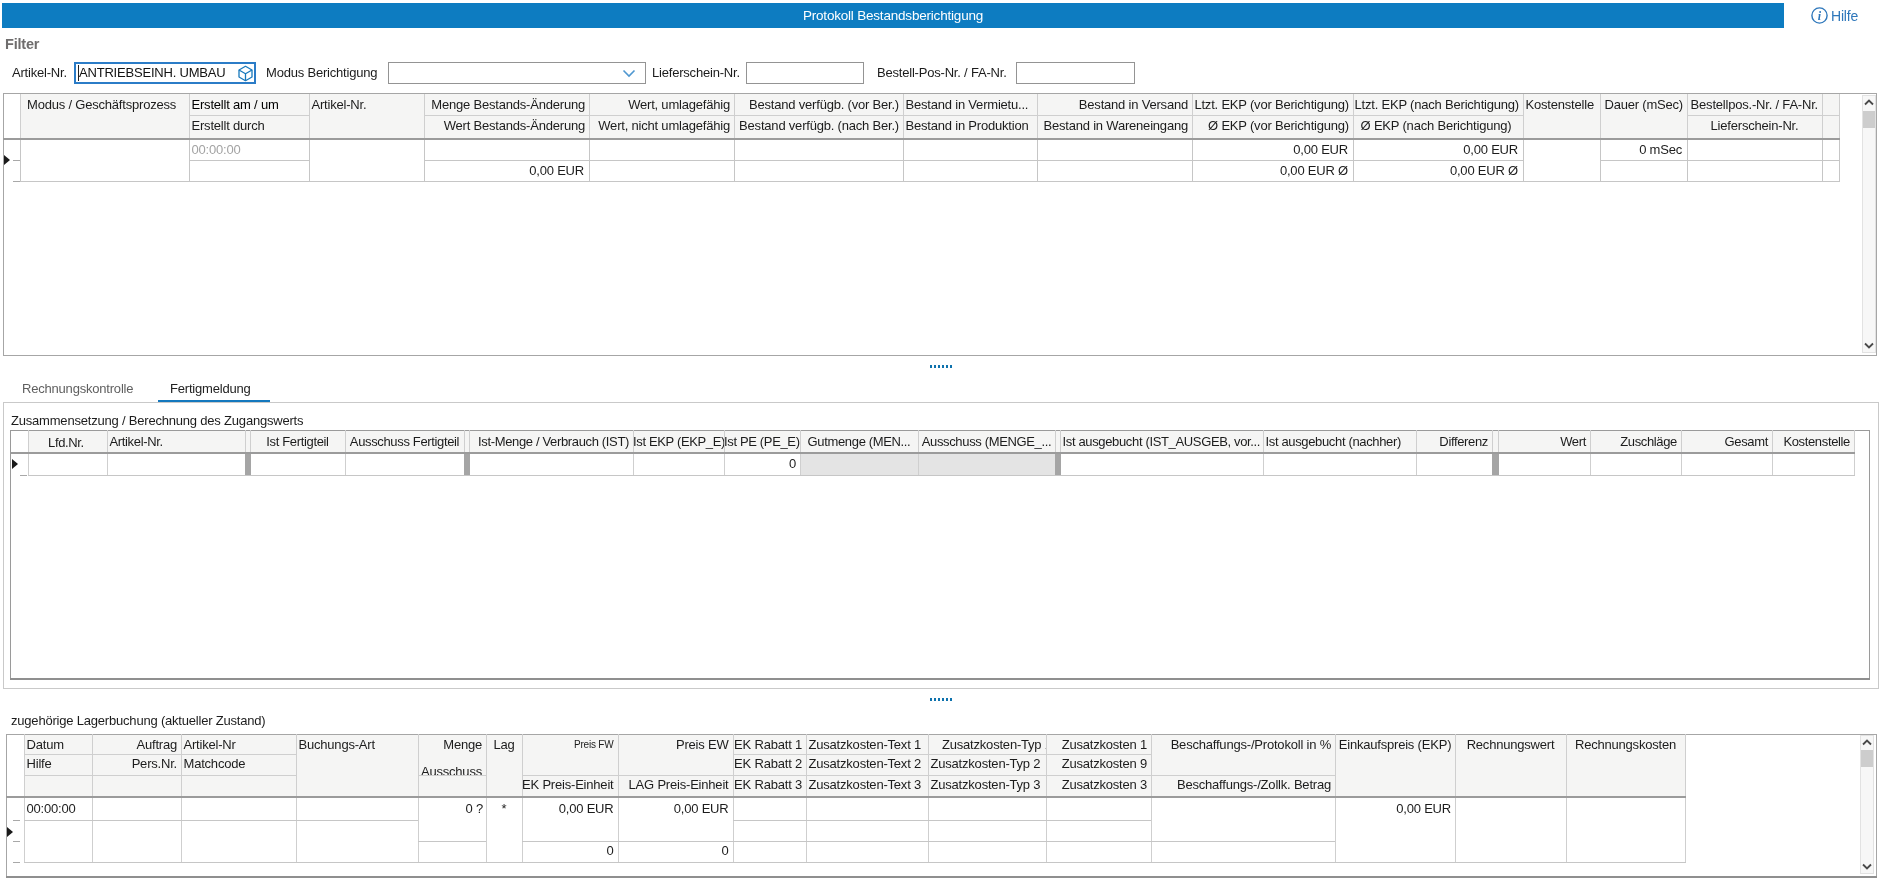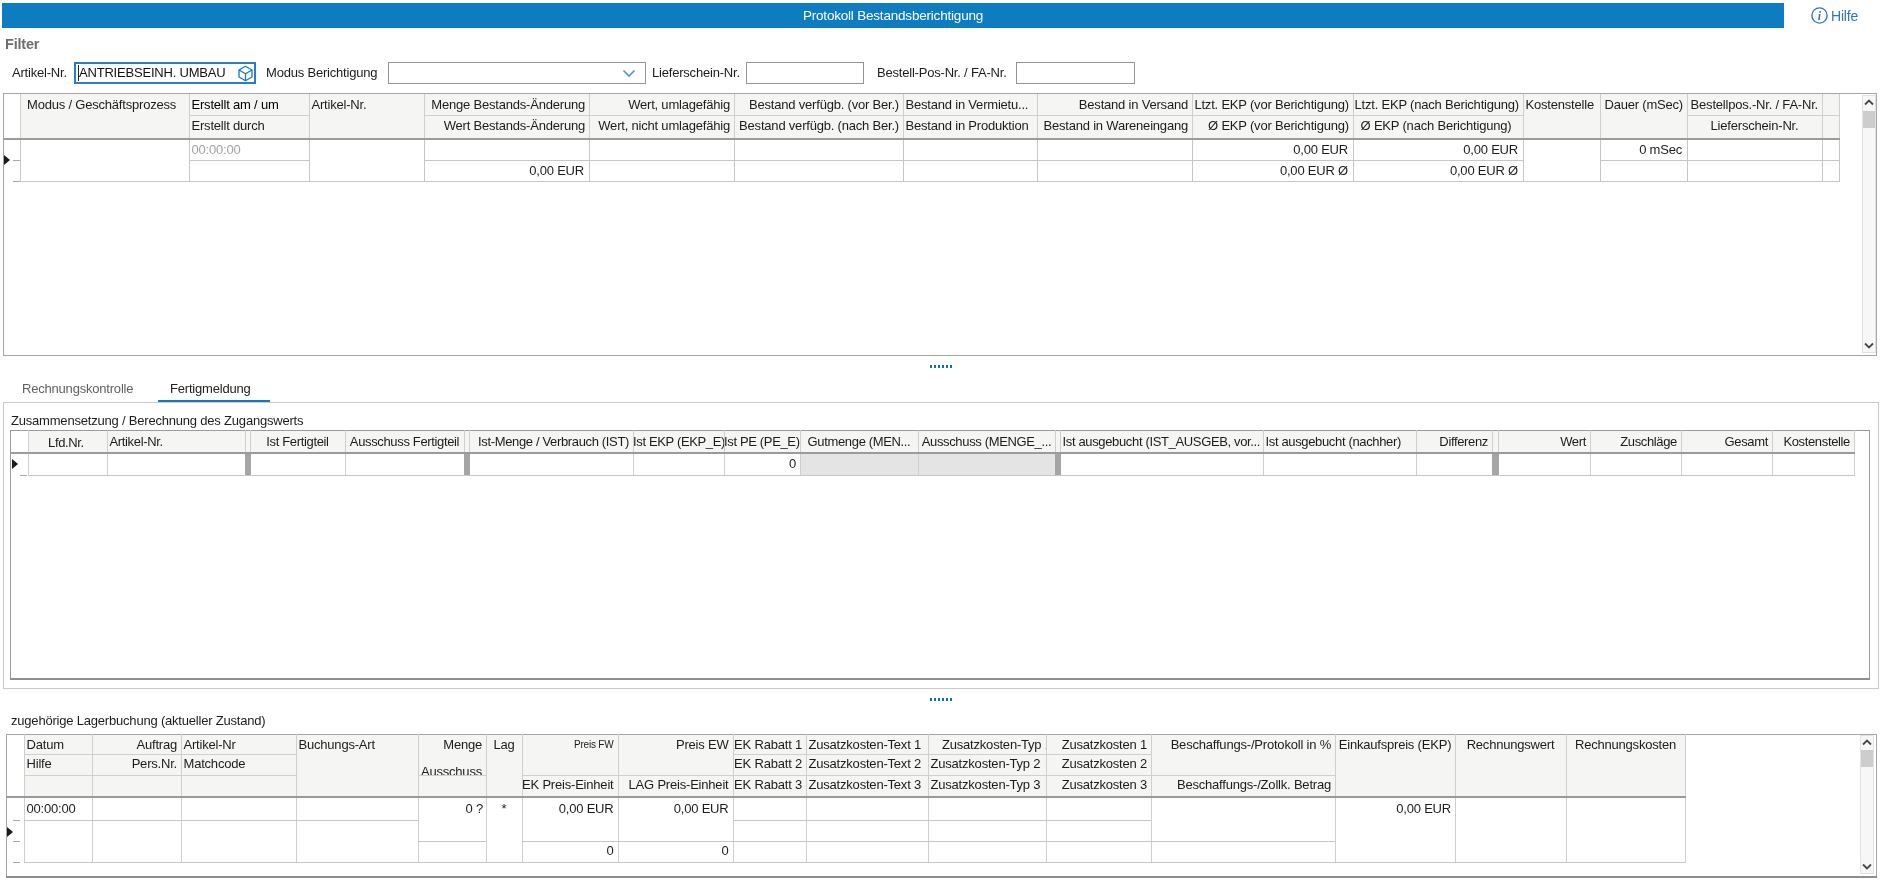--- a/index.html
+++ b/index.html
@@ -239,21 +239,21 @@
 <div style="left:806px;top:754.3px;width:122px;height:20.5px;line-height:20.5px;text-align:left;color:#1c1c1c;font-size:13px;letter-spacing:-0.2px;overflow:hidden;padding-left:2.5px;">Zusatzkosten-Text 2</div>
 <div style="left:806px;top:774.8px;width:122px;height:20.7px;line-height:20.7px;text-align:left;color:#1c1c1c;font-size:13px;letter-spacing:-0.2px;overflow:hidden;padding-left:2.5px;">Zusatzkosten-Text 3</div>
 <div style="left:806px;top:754.3px;width:122px;height:1px;background:#cfcfcf;"></div>
 <div style="left:806px;top:774.8px;width:122px;height:1px;background:#cfcfcf;"></div>
 <div style="left:928px;top:734.5px;width:118px;height:19.8px;line-height:19.8px;text-align:left;color:#1c1c1c;font-size:13px;letter-spacing:-0.2px;overflow:hidden;padding-left:14px;">Zusatzkosten-Typ 1</div>
 <div style="left:928px;top:754.3px;width:118px;height:20.5px;line-height:20.5px;text-align:left;color:#1c1c1c;font-size:13px;letter-spacing:-0.2px;overflow:hidden;padding-left:2.5px;">Zusatzkosten-Typ 2</div>
 <div style="left:928px;top:774.8px;width:118px;height:20.7px;line-height:20.7px;text-align:left;color:#1c1c1c;font-size:13px;letter-spacing:-0.2px;overflow:hidden;padding-left:2.5px;">Zusatzkosten-Typ 3</div>
 <div style="left:928px;top:754.3px;width:118px;height:1px;background:#cfcfcf;"></div>
 <div style="left:928px;top:774.8px;width:118px;height:1px;background:#cfcfcf;"></div>
 <div style="left:1046px;top:734.5px;width:105px;height:19.8px;line-height:19.8px;text-align:right;color:#1c1c1c;font-size:13px;letter-spacing:-0.2px;overflow:hidden;padding-right:4px;">Zusatzkosten 1</div>
-<div style="left:1046px;top:754.3px;width:105px;height:20.5px;line-height:20.5px;text-align:right;color:#1c1c1c;font-size:13px;letter-spacing:-0.2px;overflow:hidden;padding-right:4px;">Zusatzkosten 2</div>
+<div style="left:1046px;top:754.3px;width:105px;height:20.5px;line-height:20.5px;text-align:right;color:#1c1c1c;font-size:13px;letter-spacing:-0.2px;overflow:hidden;padding-right:4px;">Zusatzkosten 9</div>
 <div style="left:1046px;top:774.8px;width:105px;height:20.7px;line-height:20.7px;text-align:right;color:#1c1c1c;font-size:13px;letter-spacing:-0.2px;overflow:hidden;padding-right:4px;">Zusatzkosten 3</div>
 <div style="left:1046px;top:754.3px;width:105px;height:1px;background:#cfcfcf;"></div>
 <div style="left:1046px;top:774.8px;width:105px;height:1px;background:#cfcfcf;"></div>
 <div style="left:1151px;top:734.5px;width:184px;height:19.8px;line-height:19.8px;text-align:right;color:#1c1c1c;font-size:13px;letter-spacing:-0.2px;overflow:hidden;padding-right:4px;">Beschaffungs-/Protokoll in %</div>
 <div style="left:1151px;top:774.8px;width:184px;height:20.7px;line-height:20.7px;text-align:right;color:#1c1c1c;font-size:13px;letter-spacing:-0.2px;overflow:hidden;padding-right:4px;">Beschaffungs-/Zollk. Betrag</div>
 <div style="left:1151px;top:774.8px;width:184px;height:1px;background:#cfcfcf;"></div>
 <div style="left:1335px;top:734.5px;width:120px;height:19.8px;line-height:19.8px;text-align:center;color:#1c1c1c;font-size:13px;letter-spacing:-0.2px;overflow:hidden;">Einkaufspreis (EKP)</div>
 <div style="left:1455px;top:734.5px;width:111px;height:19.8px;line-height:19.8px;text-align:center;color:#1c1c1c;font-size:13px;letter-spacing:-0.2px;overflow:hidden;">Rechnungswert</div>
 <div style="left:1566px;top:734.5px;width:119px;height:19.8px;line-height:19.8px;text-align:center;color:#1c1c1c;font-size:13px;letter-spacing:-0.2px;overflow:hidden;">Rechnungskosten</div>
 <div style="left:24px;top:733.5px;width:1px;height:128.5px;background:#cfcfcf;"></div>

